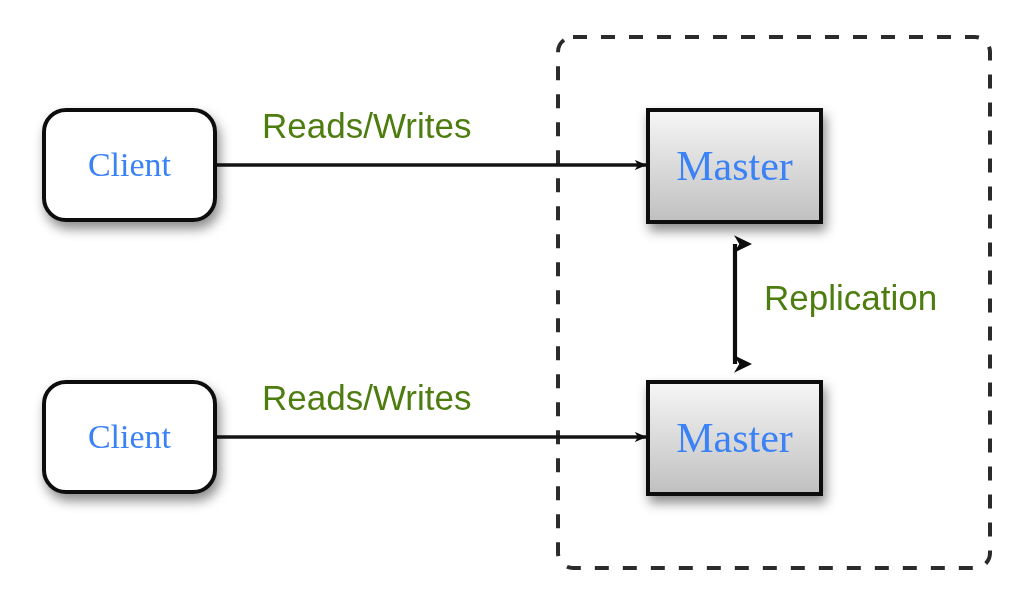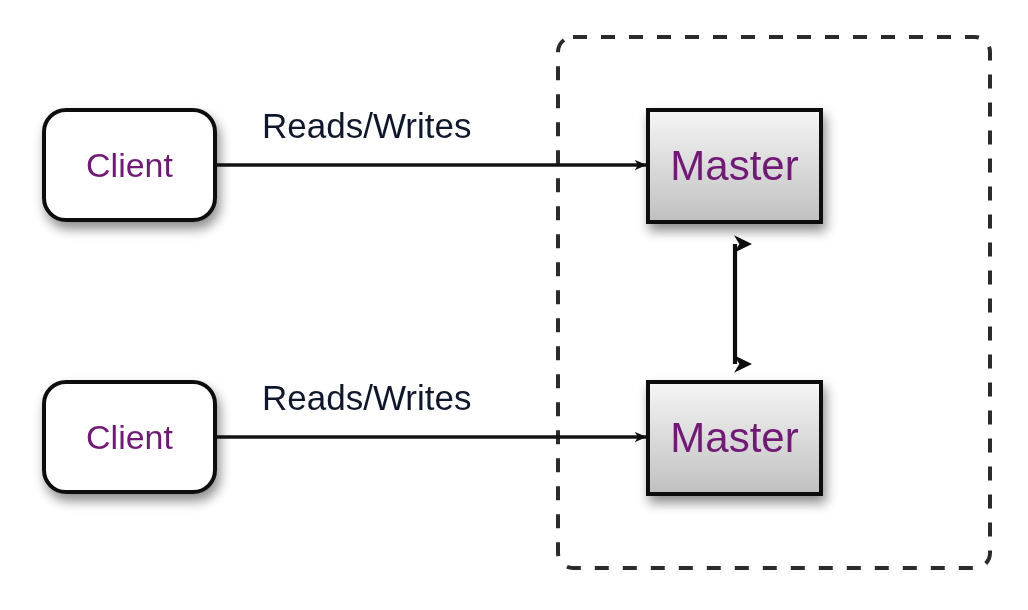--- a/index.html
+++ b/index.html
@@ -20,33 +20,34 @@
     left: 0;
     top: 0;
     width: 1028px;
     height: 610px;
   }
   .node-label {
     position: absolute;
     display: flex;
     align-items: center;
     justify-content: center;
-    color: #701a75;
+    color: #3b82f6;
     white-space: nowrap;
     pointer-events: none;
+    font-family: Liberation Serif, serif;
   }
   .client-label {
     font-size: 34px;
   }
   .master-label {
     font-size: 42px;
   }
   .edge-label {
     position: absolute;
-    color: #0f172a;
+    color: #4d7c0f;
     font-size: 35px;
     white-space: nowrap;
   }
 </style>
 </head>
 <body>
 
 <div id="canvas">
 
   <svg class="layer" viewBox="0 0 1028 610">
@@ -92,14 +93,15 @@
   <div class="node-label client-label" style="left:44px; top:382px; width:171px; height:110px;">Client</div>
 
   <div class="node-label master-label" style="left:648px; top:110px; width:173px; height:112px;">Master</div>
 
   <div class="node-label master-label" style="left:648px; top:382px; width:173px; height:112px;">Master</div>
 
   <div class="edge-label" style="left:262px; top:106px;">Reads/Writes</div>
 
   <div class="edge-label" style="left:262px; top:378px;">Reads/Writes</div>
 
+  <div class="edge-label" style="left:764px; top:278px;">Replication</div>
 
 </div>
 
 </body></html>

